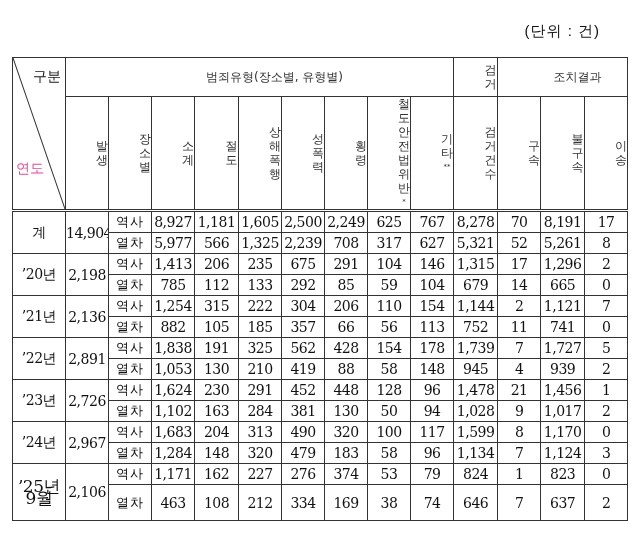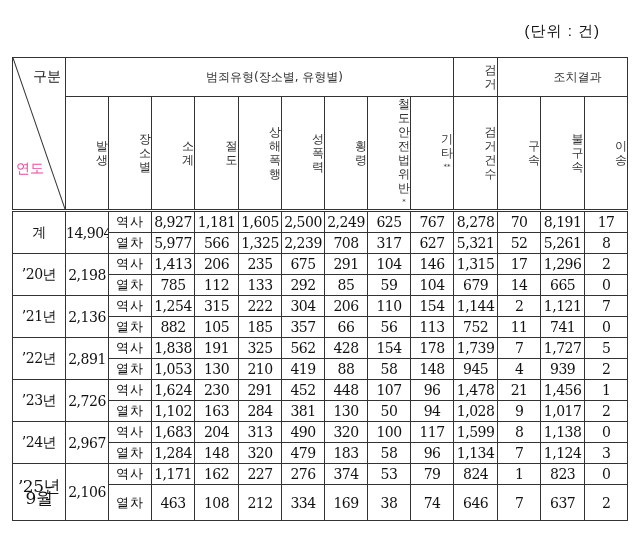--- a/index.html
+++ b/index.html
@@ -203,21 +203,21 @@
       </tr>
       <tr>
         <td rowspan="2" class="year">’23년</td>
         <td rowspan="2">2,726</td>
         <td class="place">역사</td>
         <td>1,624</td>
         <td>230</td>
         <td>291</td>
         <td>452</td>
         <td>448</td>
-        <td>107</td>
+        <td>128</td>
         <td>96</td>
         <td>1,478</td>
         <td>21</td>
         <td>1,456</td>
         <td>1</td>
       </tr>
       <tr>
         <td class="place">열차</td>
         <td>1,102</td>
         <td>163</td>
@@ -237,21 +237,21 @@
         <td class="place">역사</td>
         <td>1,683</td>
         <td>204</td>
         <td>313</td>
         <td>490</td>
         <td>320</td>
         <td>100</td>
         <td>117</td>
         <td>1,599</td>
         <td>8</td>
-        <td>1,138</td>
+        <td>1,170</td>
         <td>0</td>
       </tr>
       <tr>
         <td class="place">열차</td>
         <td>1,284</td>
         <td>148</td>
         <td>320</td>
         <td>479</td>
         <td>183</td>
         <td>58</td>

